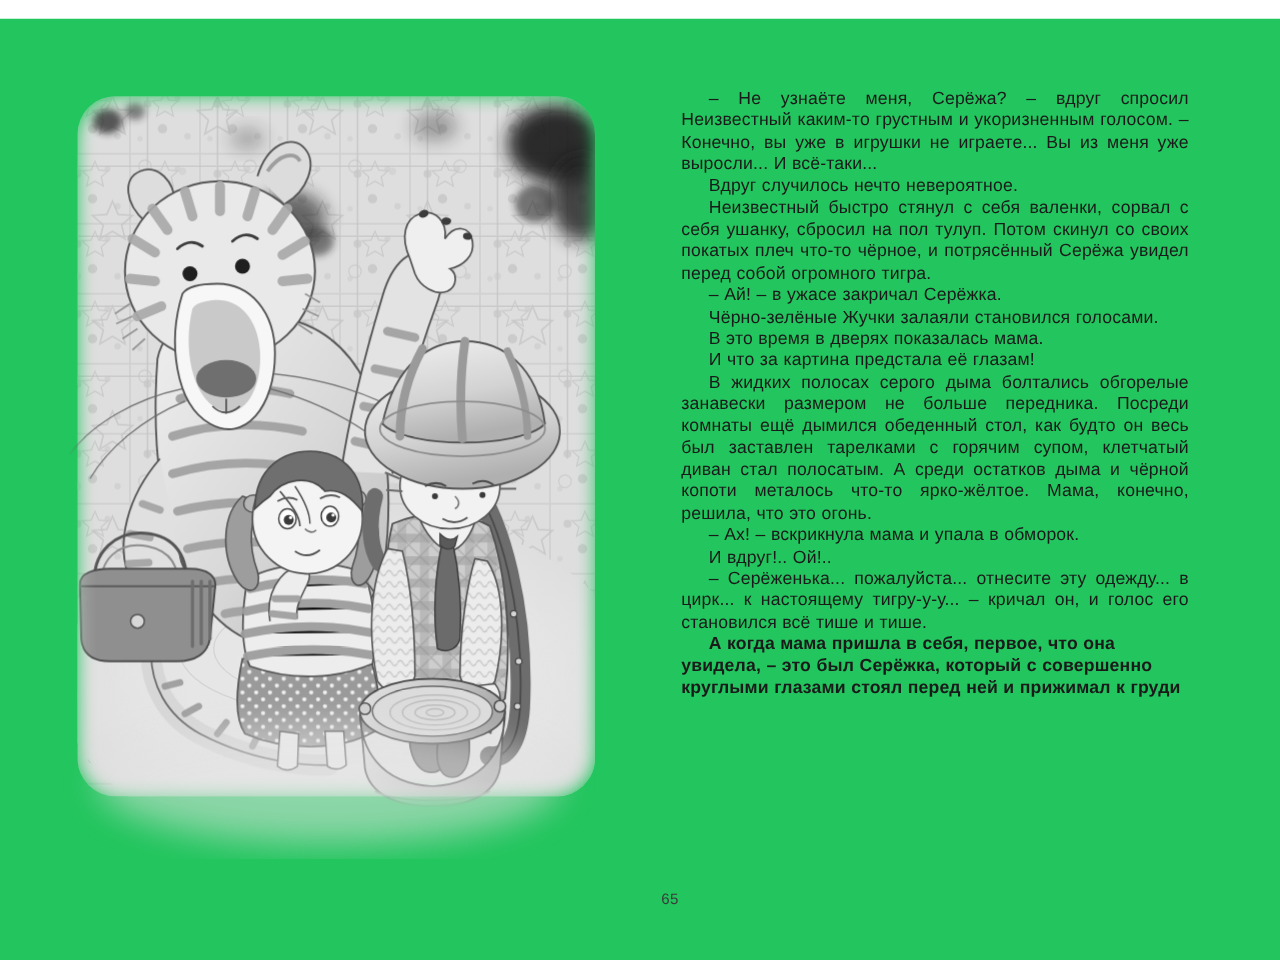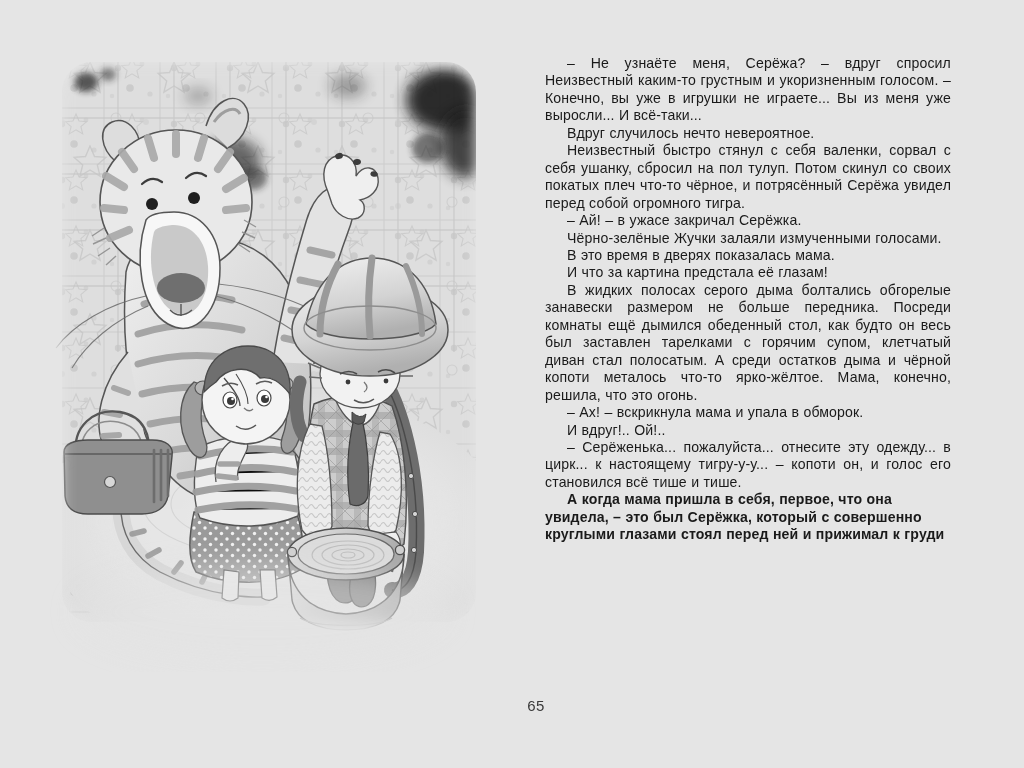--- a/index.html
+++ b/index.html
@@ -12,21 +12,22 @@
     height: 768px;
     position: relative;
     overflow: hidden;
     font-family: "Liberation Sans", sans-serif;
   }
 
   
   #book-page {
     position: absolute;
     inset: 0;
-    background: #e5e5e5;
+    background: #22c55e;
+    margin-top: 15px;
   }
 
   
   #illustration {
     position: absolute;
     left: 48px;
     top: 52px;
     width: 460px;
     height: 620px;
   }
@@ -57,21 +58,21 @@
   }
   .para:last-child { text-align: left; font-weight: bold; }
 
   
   #page-number {
     position: absolute;
     left: 0;
     right: 0;
     top: 697px;
     text-align: center;
-    font-size: 15px;
+    font-size: 12px;
     color: #3a3a3a;
     letter-spacing: 0.02em;
     padding-left: 16px;
   }
   #page-number .num {
     display: inline-block;
     margin-left: 32px;
   }
 </style>
 </head>
@@ -465,27 +466,27 @@
 
       <ellipse cx="215" cy="560" rx="185" ry="48" fill="#e3e3e3" opacity=".55" filter="url(#blurBig)"></ellipse>
     </svg>
   </div>
 
   <div id="text-column">
     <p class="para">– Не узнаёте меня, Серёжа? – вдруг спросил Неизвестный каким-то грустным и укоризненным голосом. – Конечно, вы уже в игрушки не играете... Вы из меня уже выросли... И всё-таки...</p>
     <p class="para">Вдруг случилось нечто невероятное.</p>
     <p class="para">Неизвестный быстро стянул с себя валенки, сорвал с себя ушанку, сбросил на пол тулуп. Потом скинул со своих покатых плеч что-то чёрное, и потрясённый Серёжа увидел перед собой огромного тигра.</p>
     <p class="para">– Ай! – в ужасе закричал Серёжка.</p>
-    <p class="para">Чёрно-зелёные Жучки залаяли измученными голосами.</p>
+    <p class="para">Чёрно-зелёные Жучки залаяли становился голосами.</p>
     <p class="para">В это время в дверях показалась мама.</p>
     <p class="para">И что за картина предстала её глазам!</p>
     <p class="para">В жидких полосах серого дыма болтались обгорелые занавески размером не больше передника. Посреди комнаты ещё дымился обеденный стол, как будто он весь был заставлен тарелками с горячим супом, клетчатый диван стал полосатым. А среди остатков дыма и чёрной копоти металось что-то ярко-жёлтое. Мама, конечно, решила, что это огонь.</p>
     <p class="para">– Ах! – вскрикнула мама и упала в обморок.</p>
     <p class="para">И вдруг!.. Ой!..</p>
-    <p class="para">– Серёженька... пожалуйста... отнесите эту одежду... в цирк... к настоящему тигру-у-у... – копоти он, и голос его становился всё тише и тише.</p>
+    <p class="para">– Серёженька... пожалуйста... отнесите эту одежду... в цирк... к настоящему тигру-у-у... – кричал он, и голос его становился всё тише и тише.</p>
     <p class="para">А когда мама пришла в себя, первое, что она увидела, – это был Серёжка, который с совершенно круглыми глазами стоял перед ней и прижимал к груди</p>
   </div>
 
   <div id="page-number">
     <span class="num">65</span>
   </div>
 
 </div>
 
 </body></html>

